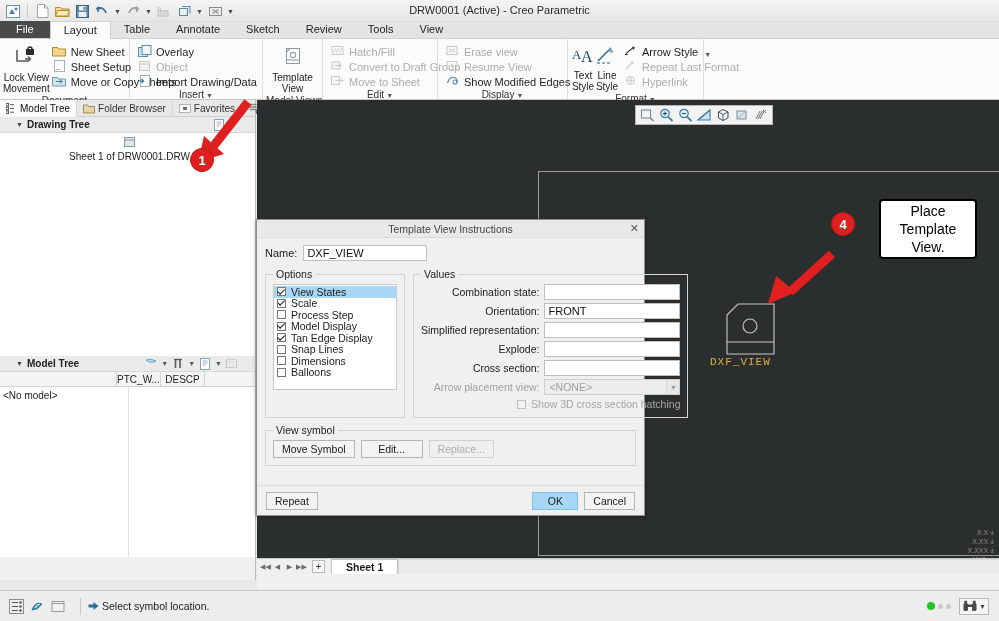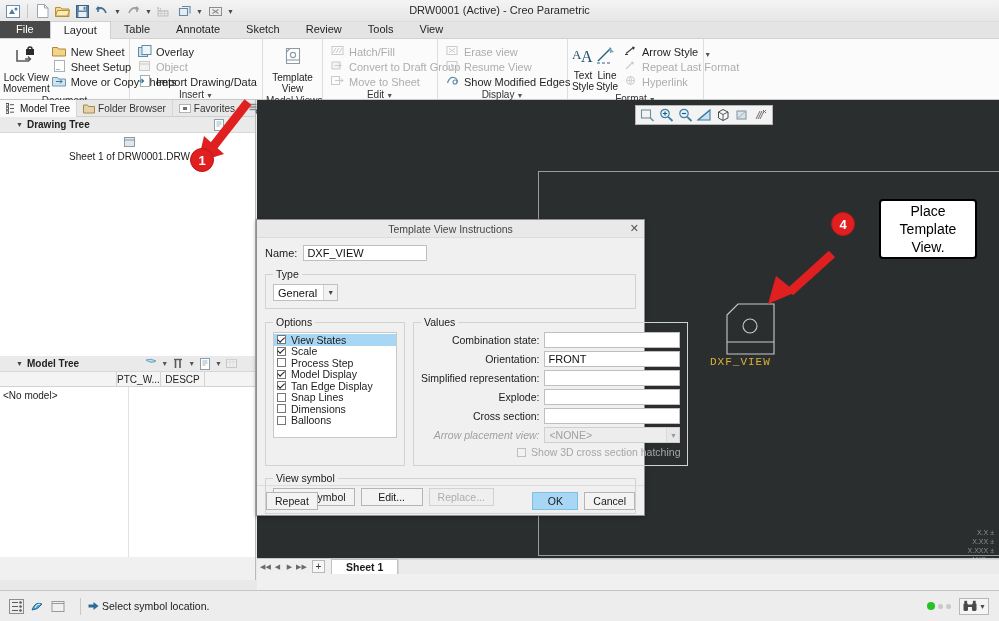--- a/index.html
+++ b/index.html
@@ -179,21 +179,21 @@
   .opt-row { display: flex; align-items: center; gap: 5px; height: 11.5px; padding: 0 3px; font-size: 10.5px; color: #1a1a1a; }
   .opt-row.sel { background: #a8d7f5; }
   .cb { width: 9px; height: 9px; border: 1px solid #767676; background: #fff;
         display: inline-flex; align-items: center; justify-content: center; flex: 0 0 9px; }
   .cb.on::after { content: ""; display: block; width: 6px; height: 3px;
         border-left: 1.5px solid #1d1d1d; border-bottom: 1.5px solid #1d1d1d;
         transform: rotate(-45deg) translate(0.5px, -1px); }
   .cb.dim { border-color: #c0c0c0; background: #f2f2f2; }
   .vrow { display: flex; align-items: center; justify-content: flex-end; gap: 5px; margin-bottom: 3px; }
   .vrow .vlbl { font-size: 10.5px; color: #1a1a1a; white-space: nowrap; }
-  .vrow .vlbl.dim { color: #a0a0a0; font-style: italic; }
+  .vrow .vlbl.dim { color: #a0a0a0; }
   .vrow .txt { width: 136px; }
   .vcombo { display: inline-flex; height: 16px; width: 136px; border: 1px solid #cfcfcf; background: #ededed; }
   .vcombo .cval { flex:1; padding: 0 4px; font-size: 10.5px; line-height: 15px; color: #a0a0a0; }
   .vcombo .carr { width: 13px; border-left: 1px solid #dadada; background: #e7e7e7;
                   display: flex; align-items: center; justify-content: center; font-size: 7px; color: #9a9a9a; }
   .chk-dim { display: flex; align-items: center; gap: 5px; justify-content: flex-end; font-size: 10.5px; color: #a6a6a6; margin-top: 3px;}
   .btnrow { display: flex; gap: 6px; }
   .btn {
     border: 1px solid #b5b5b5; background: #f3f3f3; height: 18px; min-width: 62px;
     font-size: 10.5px; color: #1a1a1a; display: inline-flex; align-items: center; justify-content: center;
@@ -767,27 +767,20 @@
       <span>Template View Instructions</span>
       <span class="dlg-close">✕</span>
     </div>
     <div class="dlg-body">
 
       <div class="row-name">
         <label>Name:</label>
         <div class="txt" style="width:124px">DXF_VIEW</div>
       </div>
 
-      <fieldset>
-        <legend>Type</legend>
-        <div class="combo">
-          <span class="cval">General</span>
-          <span class="carr">▼</span>
-        </div>
-      </fieldset>
 
       <div class="two-col">
 
         <fieldset style="flex:0 0 140px">
           <legend>Options</legend>
           <div class="opts-box">
             <div class="opt-row sel">
               <span class="cb on"></span>
               <span>View States</span>
             </div>

